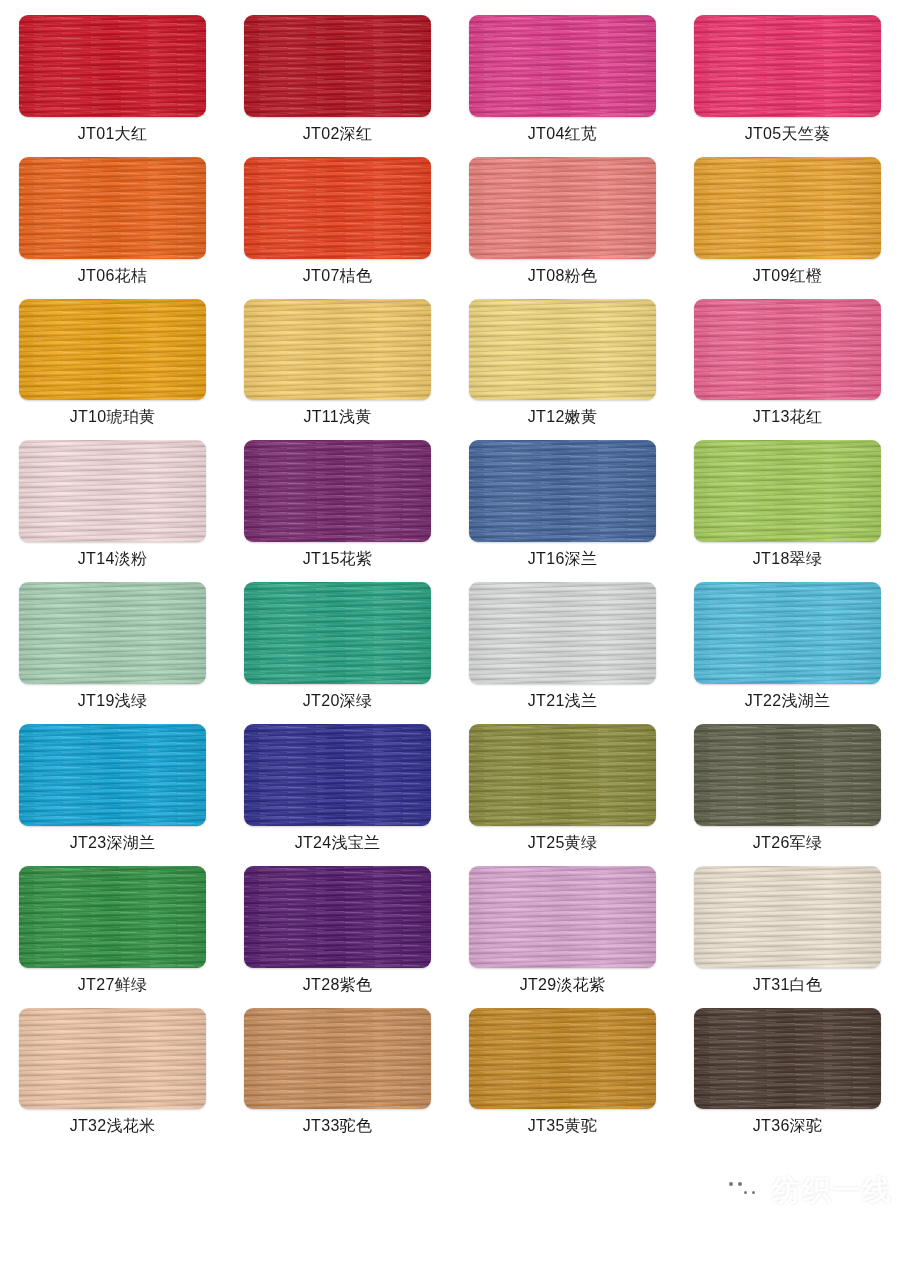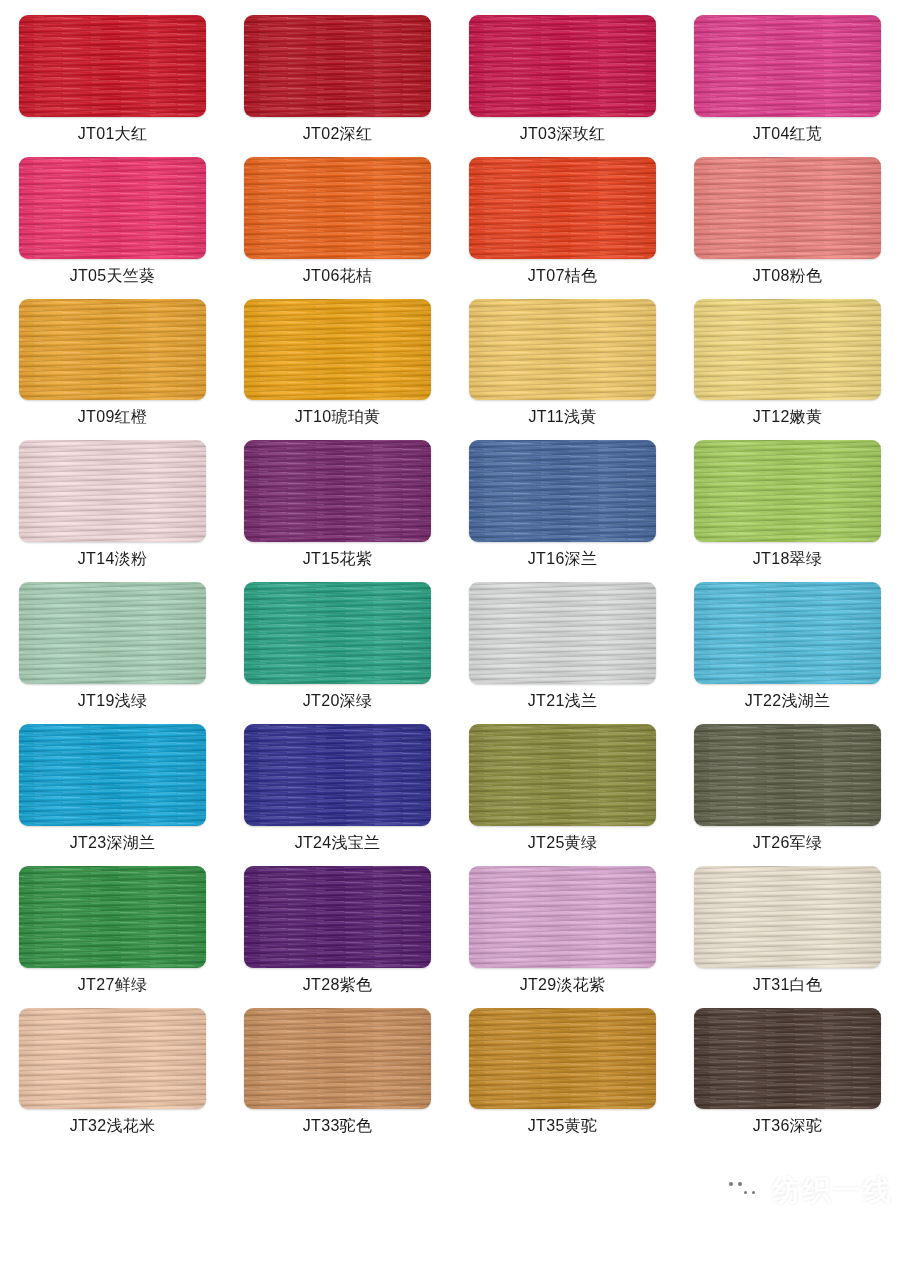--- a/index.html
+++ b/index.html
@@ -161,24 +161,20 @@
 <div class="chart-grid" id="grid">
     <div class="swatch-cell">
       <div class="swatch-chip" style="background-color: rgb(208, 18, 35);"></div>
       <div class="swatch-label">JT01大红</div>
     </div>
     <div class="swatch-cell">
       <div class="swatch-chip" style="background-color: rgb(181, 17, 31);"></div>
       <div class="swatch-label">JT02深红</div>
     </div>
     <div class="swatch-cell">
-      <div class="swatch-chip" style="background-color: rgb(204, 18, 72);"></div>
-      <div class="swatch-label">JT03深玫红</div>
-    </div>
-    <div class="swatch-cell">
       <div class="swatch-chip" style="background-color: rgb(227, 59, 141);"></div>
       <div class="swatch-label">JT04红苋</div>
     </div>
     <div class="swatch-cell">
       <div class="swatch-chip" style="background-color: rgb(242, 48, 108);"></div>
       <div class="swatch-label">JT05天竺葵</div>
     </div>
     <div class="swatch-cell">
       <div class="swatch-chip" style="background-color: rgb(239, 99, 25);"></div>
       <div class="swatch-label">JT06花桔</div>
@@ -199,20 +195,24 @@
       <div class="swatch-chip" style="background-color: rgb(239, 164, 18);"></div>
       <div class="swatch-label">JT10琥珀黄</div>
     </div>
     <div class="swatch-cell">
       <div class="swatch-chip" style="background-color: rgb(245, 205, 106);"></div>
       <div class="swatch-label">JT11浅黄</div>
     </div>
     <div class="swatch-cell">
       <div class="swatch-chip" style="background-color: rgb(244, 218, 127);"></div>
       <div class="swatch-label">JT12嫩黄</div>
+    </div>
+    <div class="swatch-cell">
+      <div class="swatch-chip" style="background-color: rgb(239, 99, 145);"></div>
+      <div class="swatch-label">JT13花红</div>
     </div>
     <div class="swatch-cell">
       <div class="swatch-chip" style="background-color: rgb(246, 220, 221);"></div>
       <div class="swatch-label">JT14淡粉</div>
     </div>
     <div class="swatch-cell">
       <div class="swatch-chip" style="background-color: rgb(119, 39, 109);"></div>
       <div class="swatch-label">JT15花紫</div>
     </div>
     <div class="swatch-cell">

